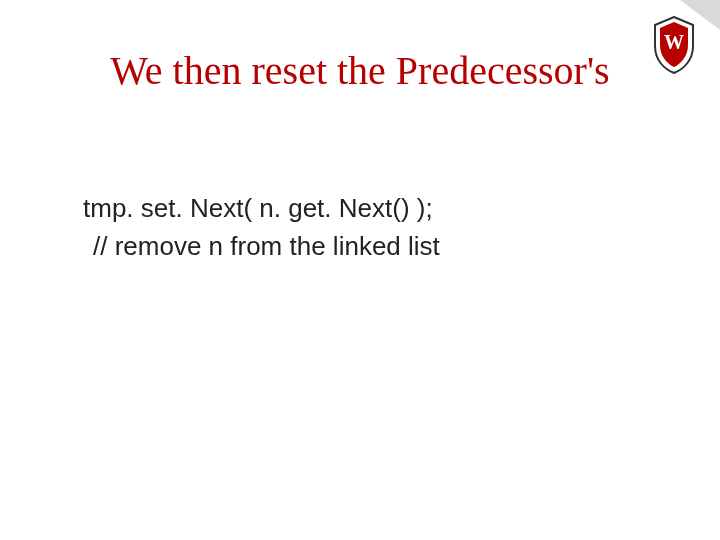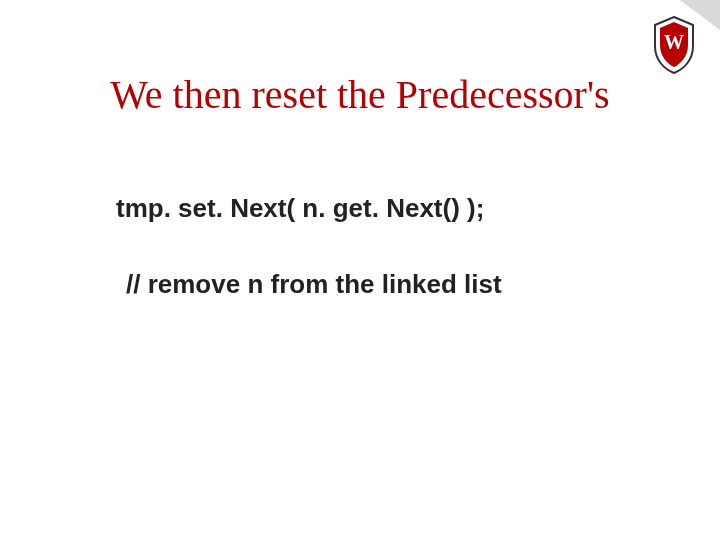--- a/index.html
+++ b/index.html
@@ -39,35 +39,32 @@
     top: 48px;
     left: 0;
     right: 0;
     text-align: center;
     font-family: Georgia, 'Times New Roman', serif;
     font-size: 40px;
     line-height: 1.15;
     color: #b70101;
     font-weight: 400;
     padding: 0 60px;
-    margin-top: 24px;
   }
   .body {
     position: absolute;
     top: 190px;
-    left: 116px;
+    left: 83px;
     right: 80px;
     font-size: 26px;
     line-height: 1.45;
     color: #222;
-    font-weight: bold;
   }
   .body .line2 {
     padding-left: 10px;
-    margin-top: 38px;
   }
 </style>
 </head>
 <body>
 
 <div class="slide">
 
   <div class="corner-cut"></div>
 
   <div class="logo">

